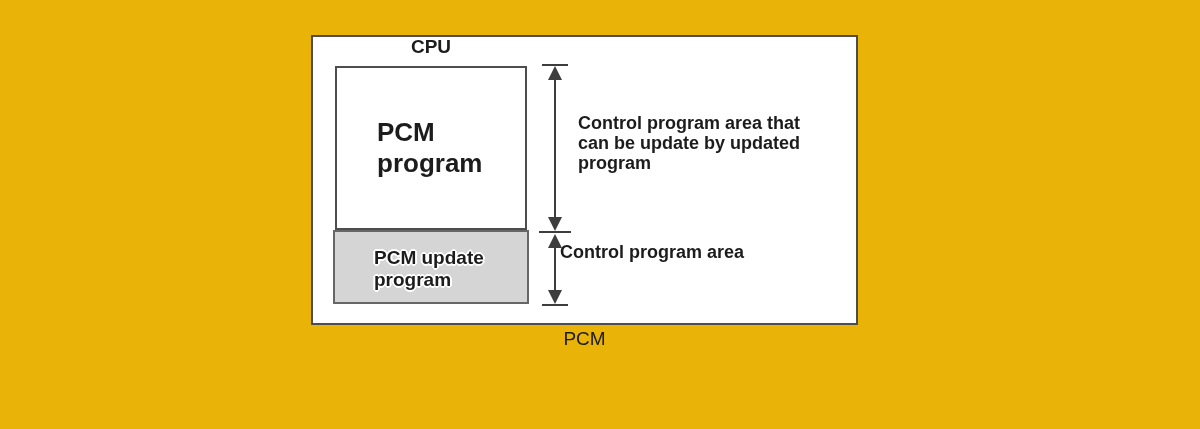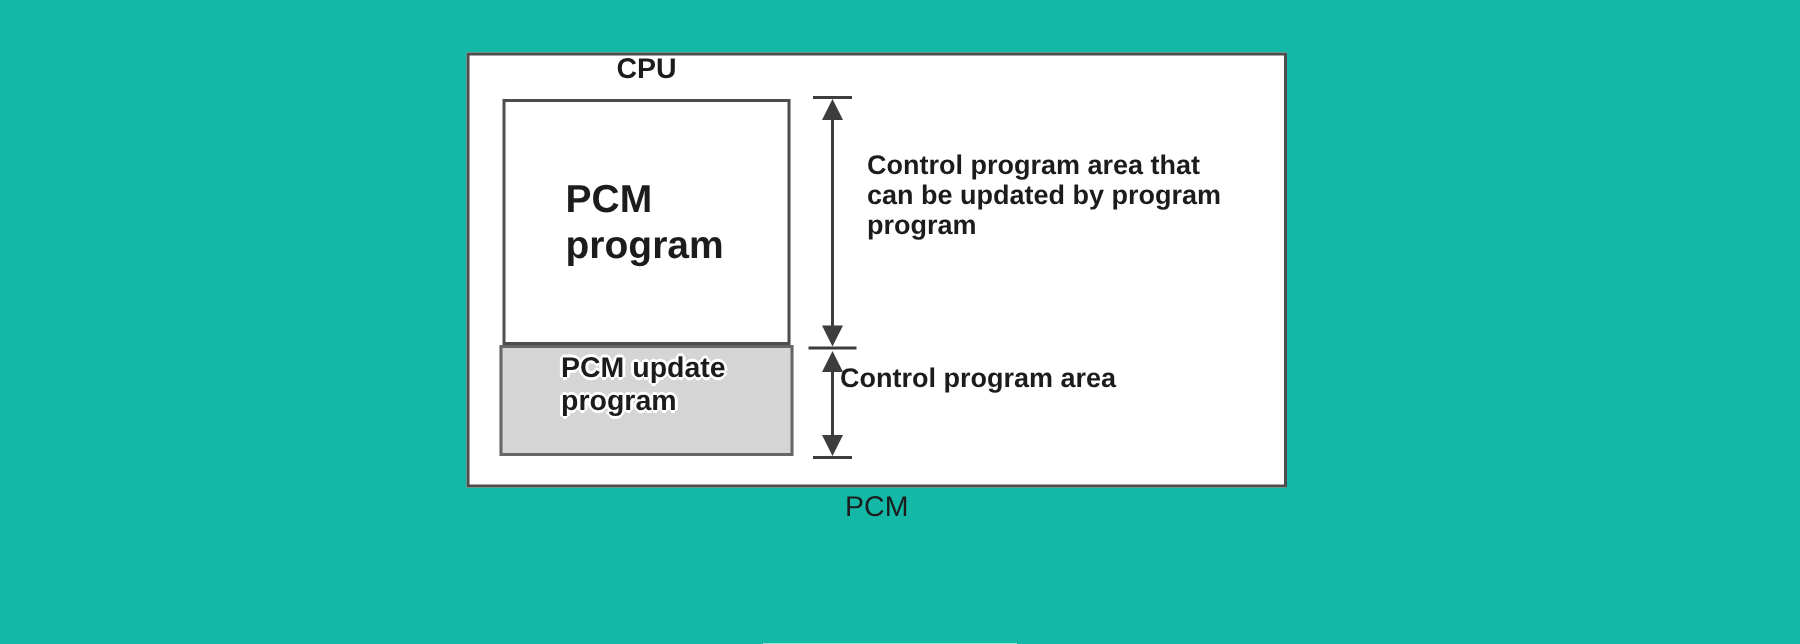--- a/index.html
+++ b/index.html
@@ -1,21 +1,21 @@
 <!DOCTYPE html>
 <html><head>
 <meta charset="utf-8">
 <style>
   * { margin: 0; padding: 0; box-sizing: border-box; }
   html, body { background: #ffffff; }
   .stage {
     position: relative;
     width: 1200px;
     height: 429px;
-    background: #14b8a6;
+    background: #eab308;
     font-family: "Liberation Sans", sans-serif;
     color: #1c1c1c;
     overflow: hidden;
   }
   .outer-box {
     position: absolute;
     left: 311px; top: 35px;
     width: 547px; height: 290px;
     border: 2px solid #4d4d4d;
     background: #ffffff;
@@ -45,20 +45,21 @@
     margin-left: 40px;
   }
   .gray-box {
     position: absolute;
     left: 333px; top: 230px;
     width: 196px; height: 74px;
     border: 2px solid #666666;
     background: #d5d5d5;
     display: flex;
     flex-direction: column;
+    justify-content: center;
     padding: 3px 0 0 39px;
     font-weight: bold;
     font-size: 19px;
     line-height: 22px;
   }
   .halo {
     text-shadow: -1px -1px 0 #ffffff, 1px -1px 0 #ffffff,
                  -1px 1px 0 #ffffff, 1px 1px 0 #ffffff,
                  -2px 0 0 #ffffff, 2px 0 0 #ffffff,
                  0 -2px 0 #ffffff, 0 2px 0 #ffffff;
@@ -69,21 +70,21 @@
     width: 45px; height: 260px;
   }
   .arrows line { stroke-width: 2; }
   .note {
     position: absolute;
     font-weight: bold;
     font-size: 18px;
     line-height: 20px;
     white-space: nowrap;
   }
-  .note1 { left: 578px; top: 100px; }
+  .note1 { left: 578px; top: 113px; }
   .note2 { left: 560px; top: 242px; }
   .pcm-label {
     position: absolute;
     left: 311px; top: 328px;
     width: 547px;
     text-align: center;
     font-weight: normal;
     font-size: 19px;
     line-height: 22px;
   }
@@ -117,21 +118,21 @@
     <g>
       <polygon points="20,179 13,193 27,193" fill="#3d3d3d"></polygon>
       <line x1="20" y1="186" x2="20" y2="242" stroke="#3d3d3d"></line>
       <polygon points="20,249 13,235 27,235" fill="#3d3d3d"></polygon>
       <line x1="7" y1="250" x2="33" y2="250" stroke="#3d3d3d"></line>
     </g>
   </svg>
 
   <div class="note note1">
     <div>Control program area that</div>
-    <div>can be updated by program</div>
+    <div>can be update by updated</div>
     <div>program</div>
   </div>
 
   <div class="note note2">
     <div>Control program area</div>
   </div>
 
   <div class="pcm-label">PCM</div>
 
 </div>

